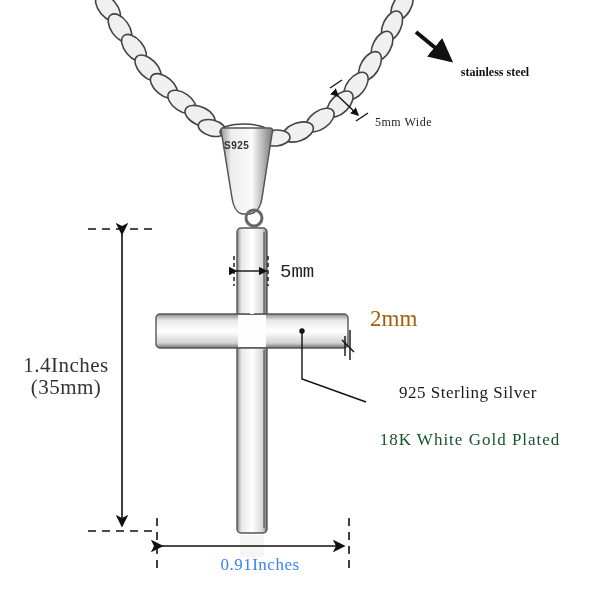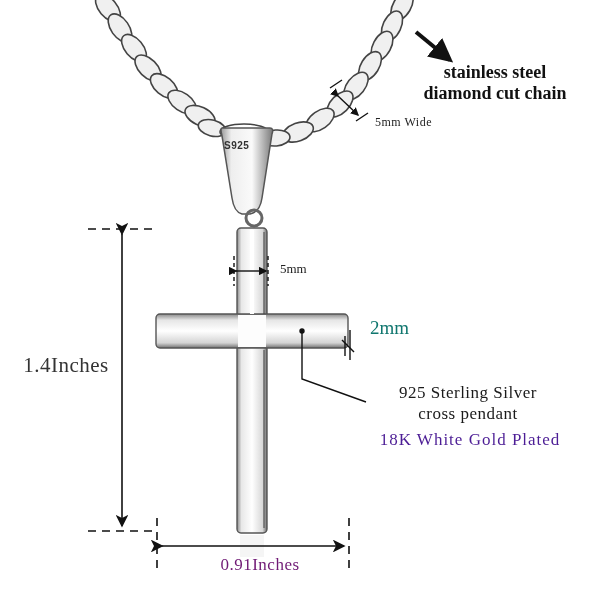--- a/index.html
+++ b/index.html
@@ -1,26 +1,26 @@
 <!DOCTYPE html>
 <html><head>
   <meta charset="utf-8">
   <style>
     html, body { margin: 0; padding: 0; background: #ffffff; }
     body { width: 600px; height: 600px; position: relative; overflow: hidden; font-family: "Liberation Serif", serif; color: #1a1a1a; }
     svg.art { position: absolute; left: 0; top: 0; width: 600px; height: 600px; }
     .lbl { position: absolute; white-space: nowrap; font-family: "Liberation Serif", serif; }
-    .chain-label { left: 410px; top: 62px; width: 170px; text-align: center; font-weight: bold; font-size: 18px; line-height: 21px; color: #111; }
+    .chain-label { left: 410px; top: 62px; width: 170px; text-align: center; font-weight: bold; font-size: 12px; line-height: 21px; color: #111; }
     .wide-label { left: 375px; top: 115px; font-size: 12px; letter-spacing: 0.5px; color: #222; }
-    .w5-label { left: 280px; top: 261px; font-size: 13px; color: #222; }
-    .t2-label { left: 370px; top: 317px; font-size: 19px; color: #0f766e; }
+    .w5-label { left: 280px; top: 261px; font-size: 19px; color: #222; font-family: Liberation Mono, monospace; }
+    .t2-label { left: 370px; top: 306px; font-size: 23px; color: #a16207; }
     .height-label { left: 22px; top: 354px; width: 88px; text-align: center; font-size: 21px; line-height: 22px; color: #333; letter-spacing: 0.5px; }
-    .width-label { left: 200px; top: 554px; width: 120px; text-align: center; font-size: 17px; line-height: 22px; color: #701a75; letter-spacing: 0.5px; }
+    .width-label { left: 200px; top: 554px; width: 120px; text-align: center; font-size: 17px; line-height: 22px; color: #3b82f6; letter-spacing: 0.5px; }
     .mat-label { left: 368px; top: 382px; width: 200px; text-align: center; font-size: 17px; line-height: 21px; color: #1a1a1a; letter-spacing: 0.5px; }
-    .plate-label { left: 355px; top: 430px; width: 230px; text-align: center; font-size: 17px; color: #4c1d95; letter-spacing: 1px; }
+    .plate-label { left: 355px; top: 430px; width: 230px; text-align: center; font-size: 17px; color: #14532d; letter-spacing: 1px; }
     .stamp { left: 224px; top: 140px; font-family: "Liberation Sans", sans-serif; font-size: 10px; font-weight: bold; color: #333; letter-spacing: 0.5px; }
   </style>
 </head>
 <body>
 
 <svg class="art" viewBox="0 0 600 600" xmlns="http://www.w3.org/2000/svg">
   <defs>
     <linearGradient id="metalV" x1="0" x2="1" y1="0" y2="0">
       <stop offset="0" stop-color="#8a8a8a"></stop>
       <stop offset="0.15" stop-color="#e8e8e8"></stop>
@@ -124,35 +124,34 @@
     <line x1="157" y1="518" x2="157" y2="568" stroke-dasharray="8,6"></line>
     <line x1="349" y1="518" x2="349" y2="568" stroke-dasharray="8,6"></line>
     <line x1="162" y1="546" x2="344" y2="546" marker-end="url(#arrowHead)" marker-start="url(#arrowHead)"></line>
   </g>
 </svg>
 
 <div class="lbl stamp">S925</div>
 
 <div class="lbl chain-label">
   <div>stainless steel</div>
-  <div>diamond cut chain</div>
 </div>
 
 <div class="lbl wide-label">5mm Wide</div>
 
 <div class="lbl w5-label">5mm</div>
 
 <div class="lbl t2-label">2mm</div>
 
 <div class="lbl height-label">
   <div>1.4Inches</div>
+  <div>(35mm)</div>
 </div>
 
 <div class="lbl width-label">
   <div>0.91Inches</div>
 </div>
 
 <div class="lbl mat-label">
   <div>925 Sterling Silver</div>
-  <div>cross pendant</div>
 </div>
 
 <div class="lbl plate-label">18K White Gold Plated</div>
 
 </body></html>

